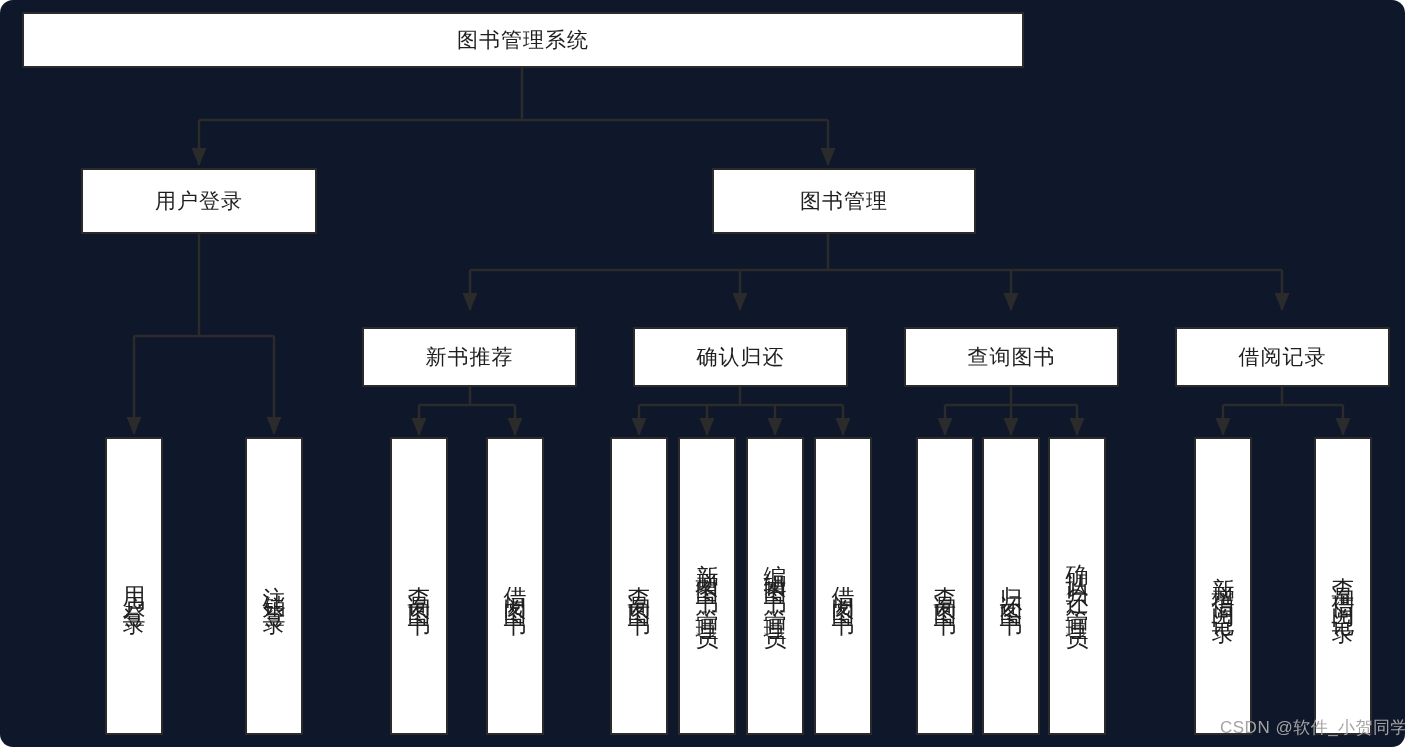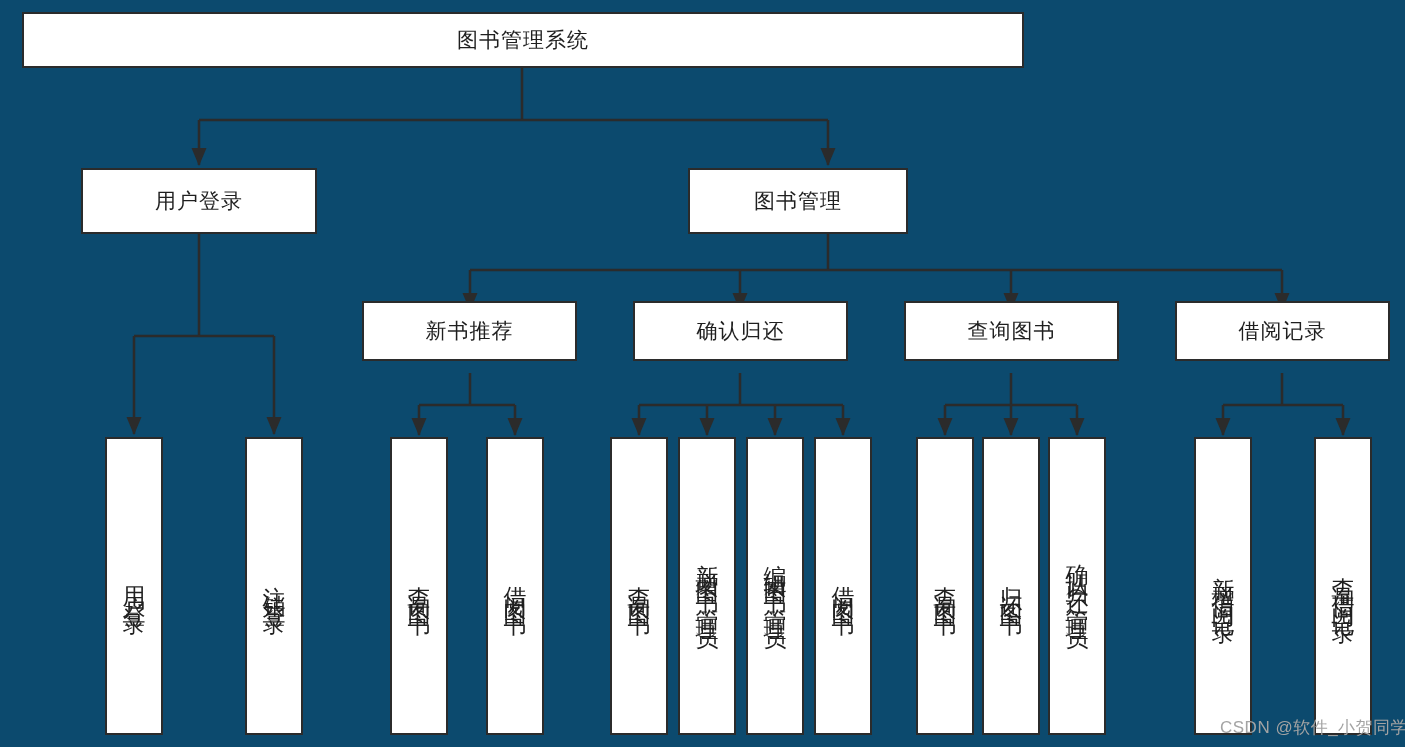--- a/index.html
+++ b/index.html
@@ -1,29 +1,29 @@
 <!DOCTYPE html>
 <html><head>
 <meta charset="utf-8">
 <style>
   html,body{margin:0;padding:0;background:#ffffff;}
   .canvas{
-    position:relative;width:1405px;height:747px;background:#0c4a6e;
-    font-family:"Liberation Sans",sans-serif;overflow:hidden;
+    position:relative;width:1405px;height:747px;background:#0f172a;
+    font-family:"Liberation Sans",sans-serif;overflow:hidden;border-radius:13px;
   }
   .wires{position:absolute;left:0;top:0;}
   .node{
     position:absolute;box-sizing:border-box;border:2.5px solid #2b2b2b;
     background:#ffffff;display:flex;align-items:center;justify-content:center;
     color:#1f1f1f;
   }
   .hlabel{font-size:21px;letter-spacing:1px;white-space:nowrap;}
   .root{left:22px;top:12px;width:1002px;height:56px;}
   .l2{top:168px;height:66px;}
-  .l3{top:301px;height:60px;width:215px;}
+  .l3{top:327px;height:60px;width:215px;}
   .leaf{top:437px;width:58px;height:298px;}
   .vtext{
     writing-mode:vertical-rl;text-orientation:mixed;
     font-size:23px;line-height:1;letter-spacing:9px;color:#1f1f1f;
   }
   .watermark{
     position:absolute;left:1183px;top:716px;font-size:17px;color:#a3a3a3;
     white-space:nowrap;z-index:5;letter-spacing:0.5px;margin-left:37px;
   }
 </style>
@@ -80,21 +80,21 @@
     </g>
   </svg>
 
   <div class="node root">
     <span class="hlabel">图书管理系统</span>
   </div>
 
   <div class="node l2" style="left:81px;width:236px;">
     <span class="hlabel">用户登录</span>
   </div>
-  <div class="node l2" style="left:688px;width:220px;">
+  <div class="node l2" style="left:712px;width:264px;">
     <span class="hlabel">图书管理</span>
   </div>
 
   <div class="node l3" style="left:362px;">
     <span class="hlabel">新书推荐</span>
   </div>
   <div class="node l3" style="left:633px;">
     <span class="hlabel">确认归还</span>
   </div>
   <div class="node l3" style="left:904px;">

